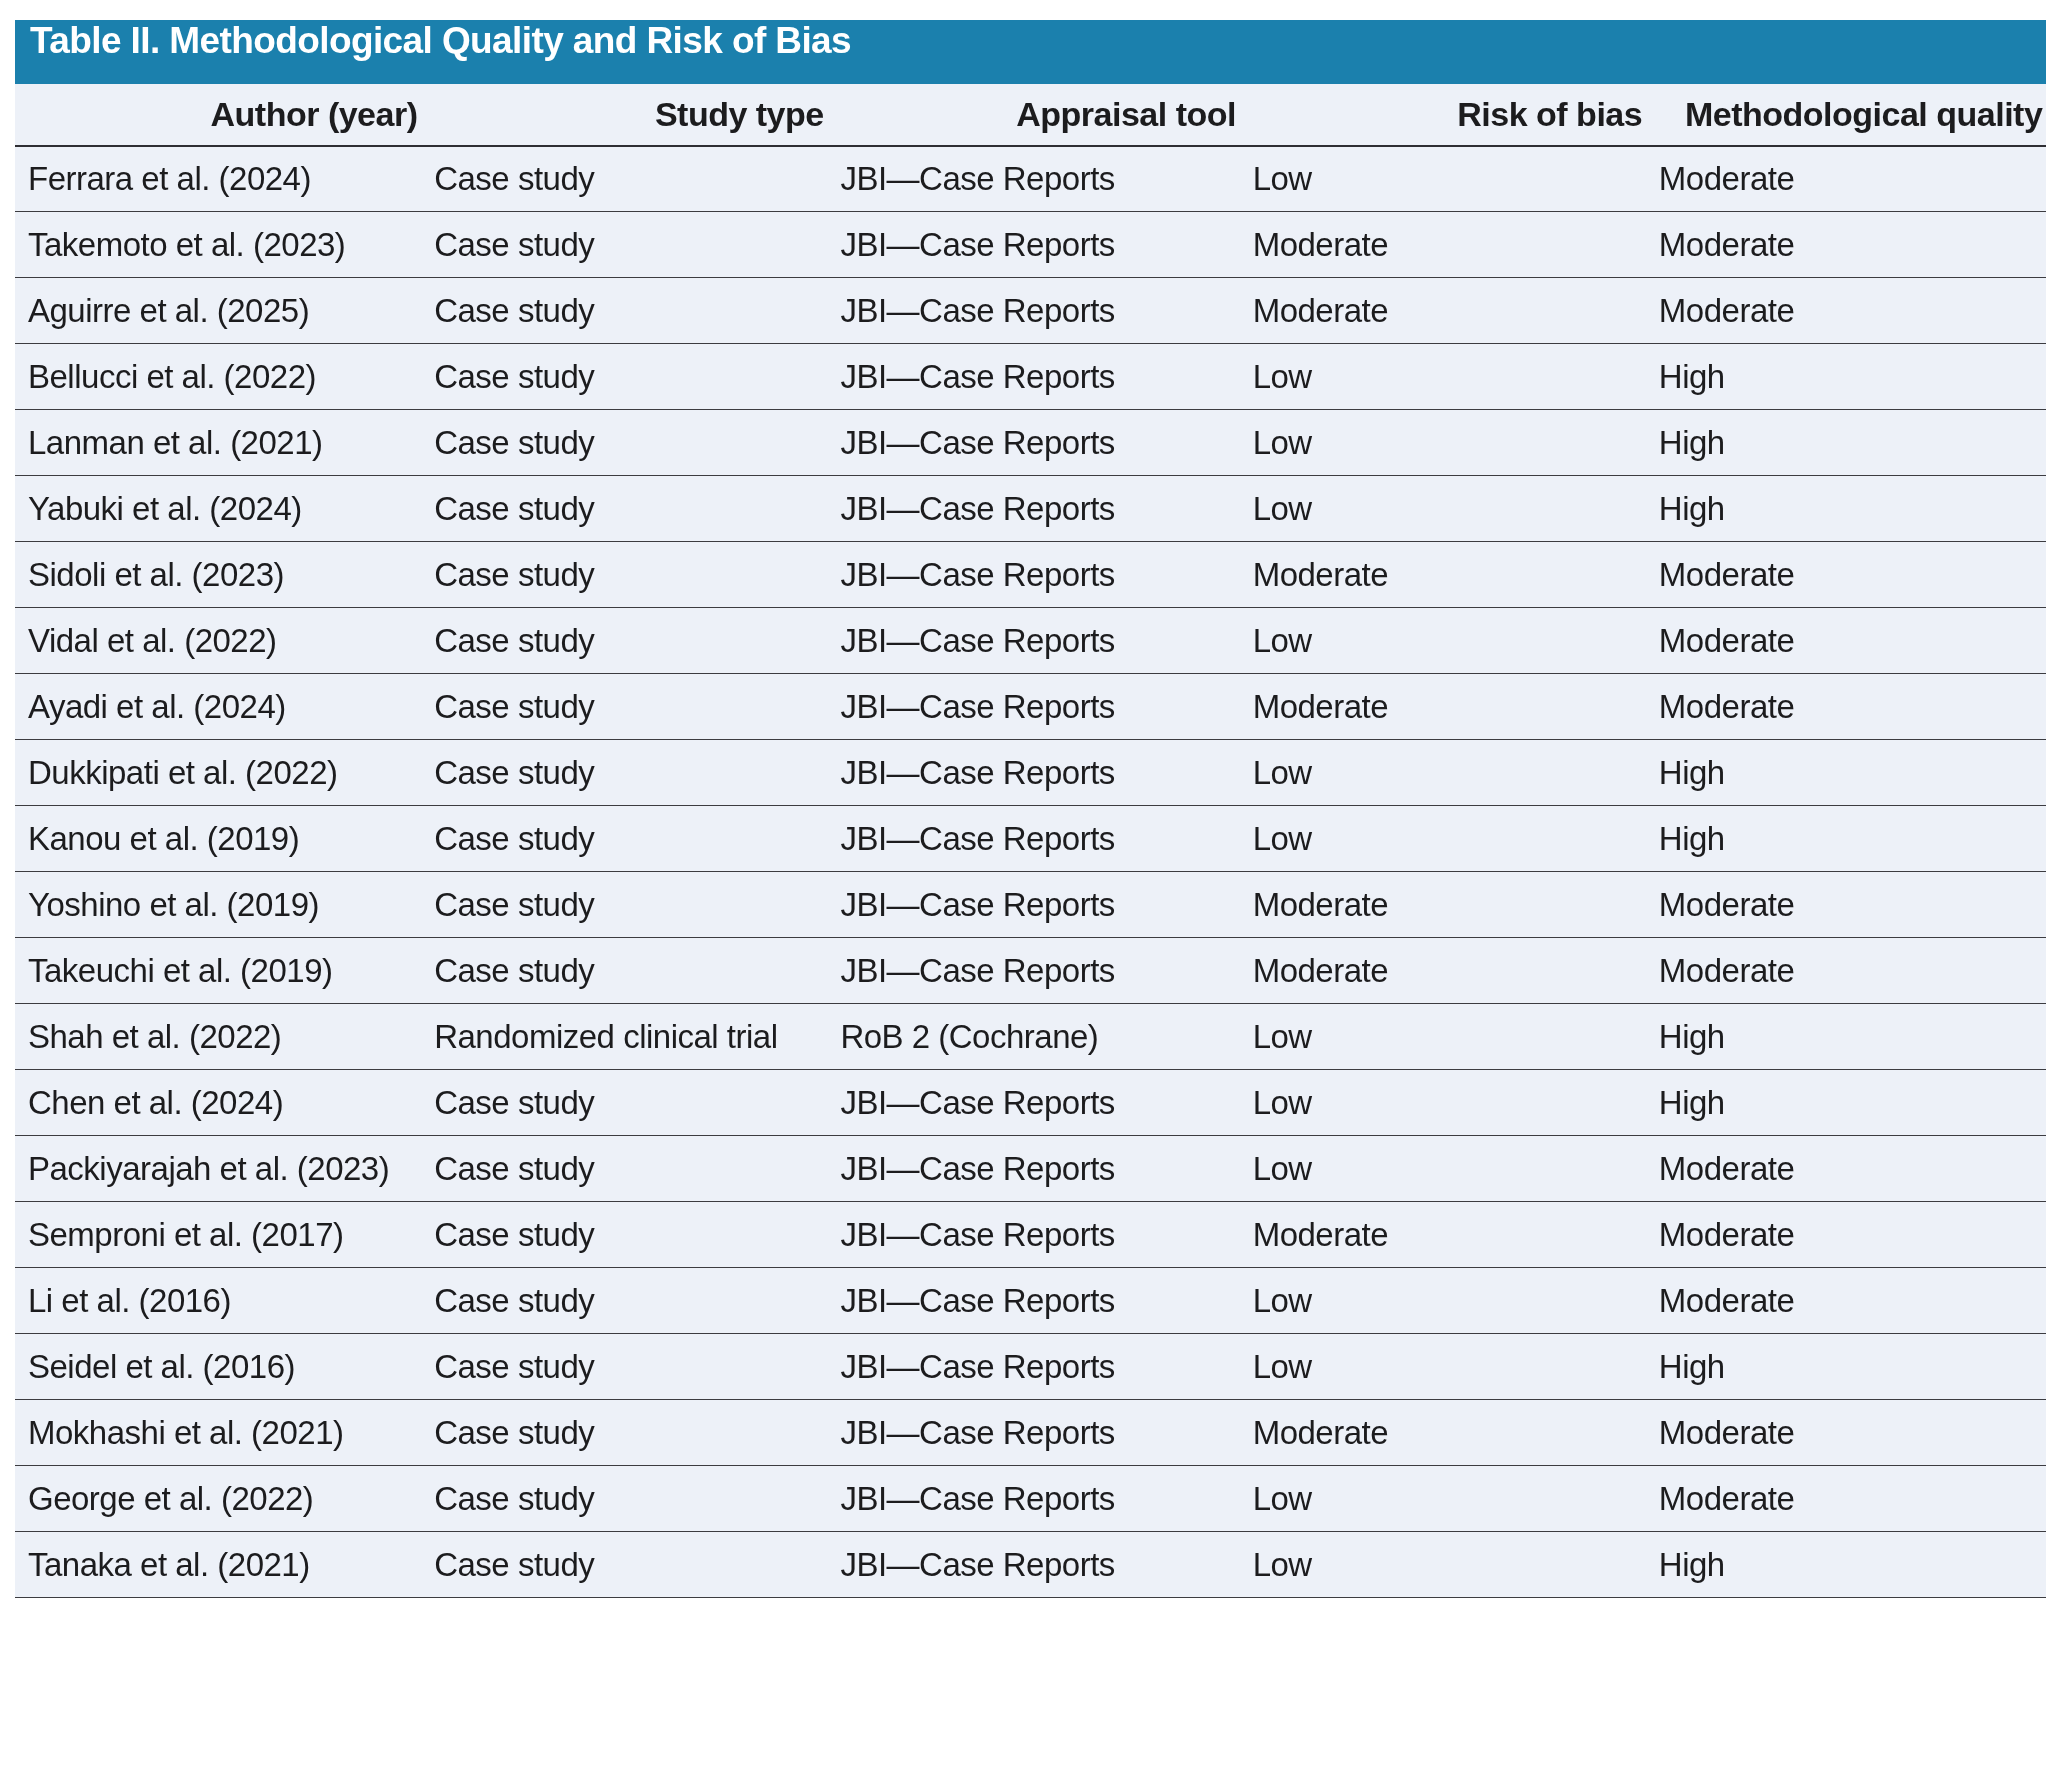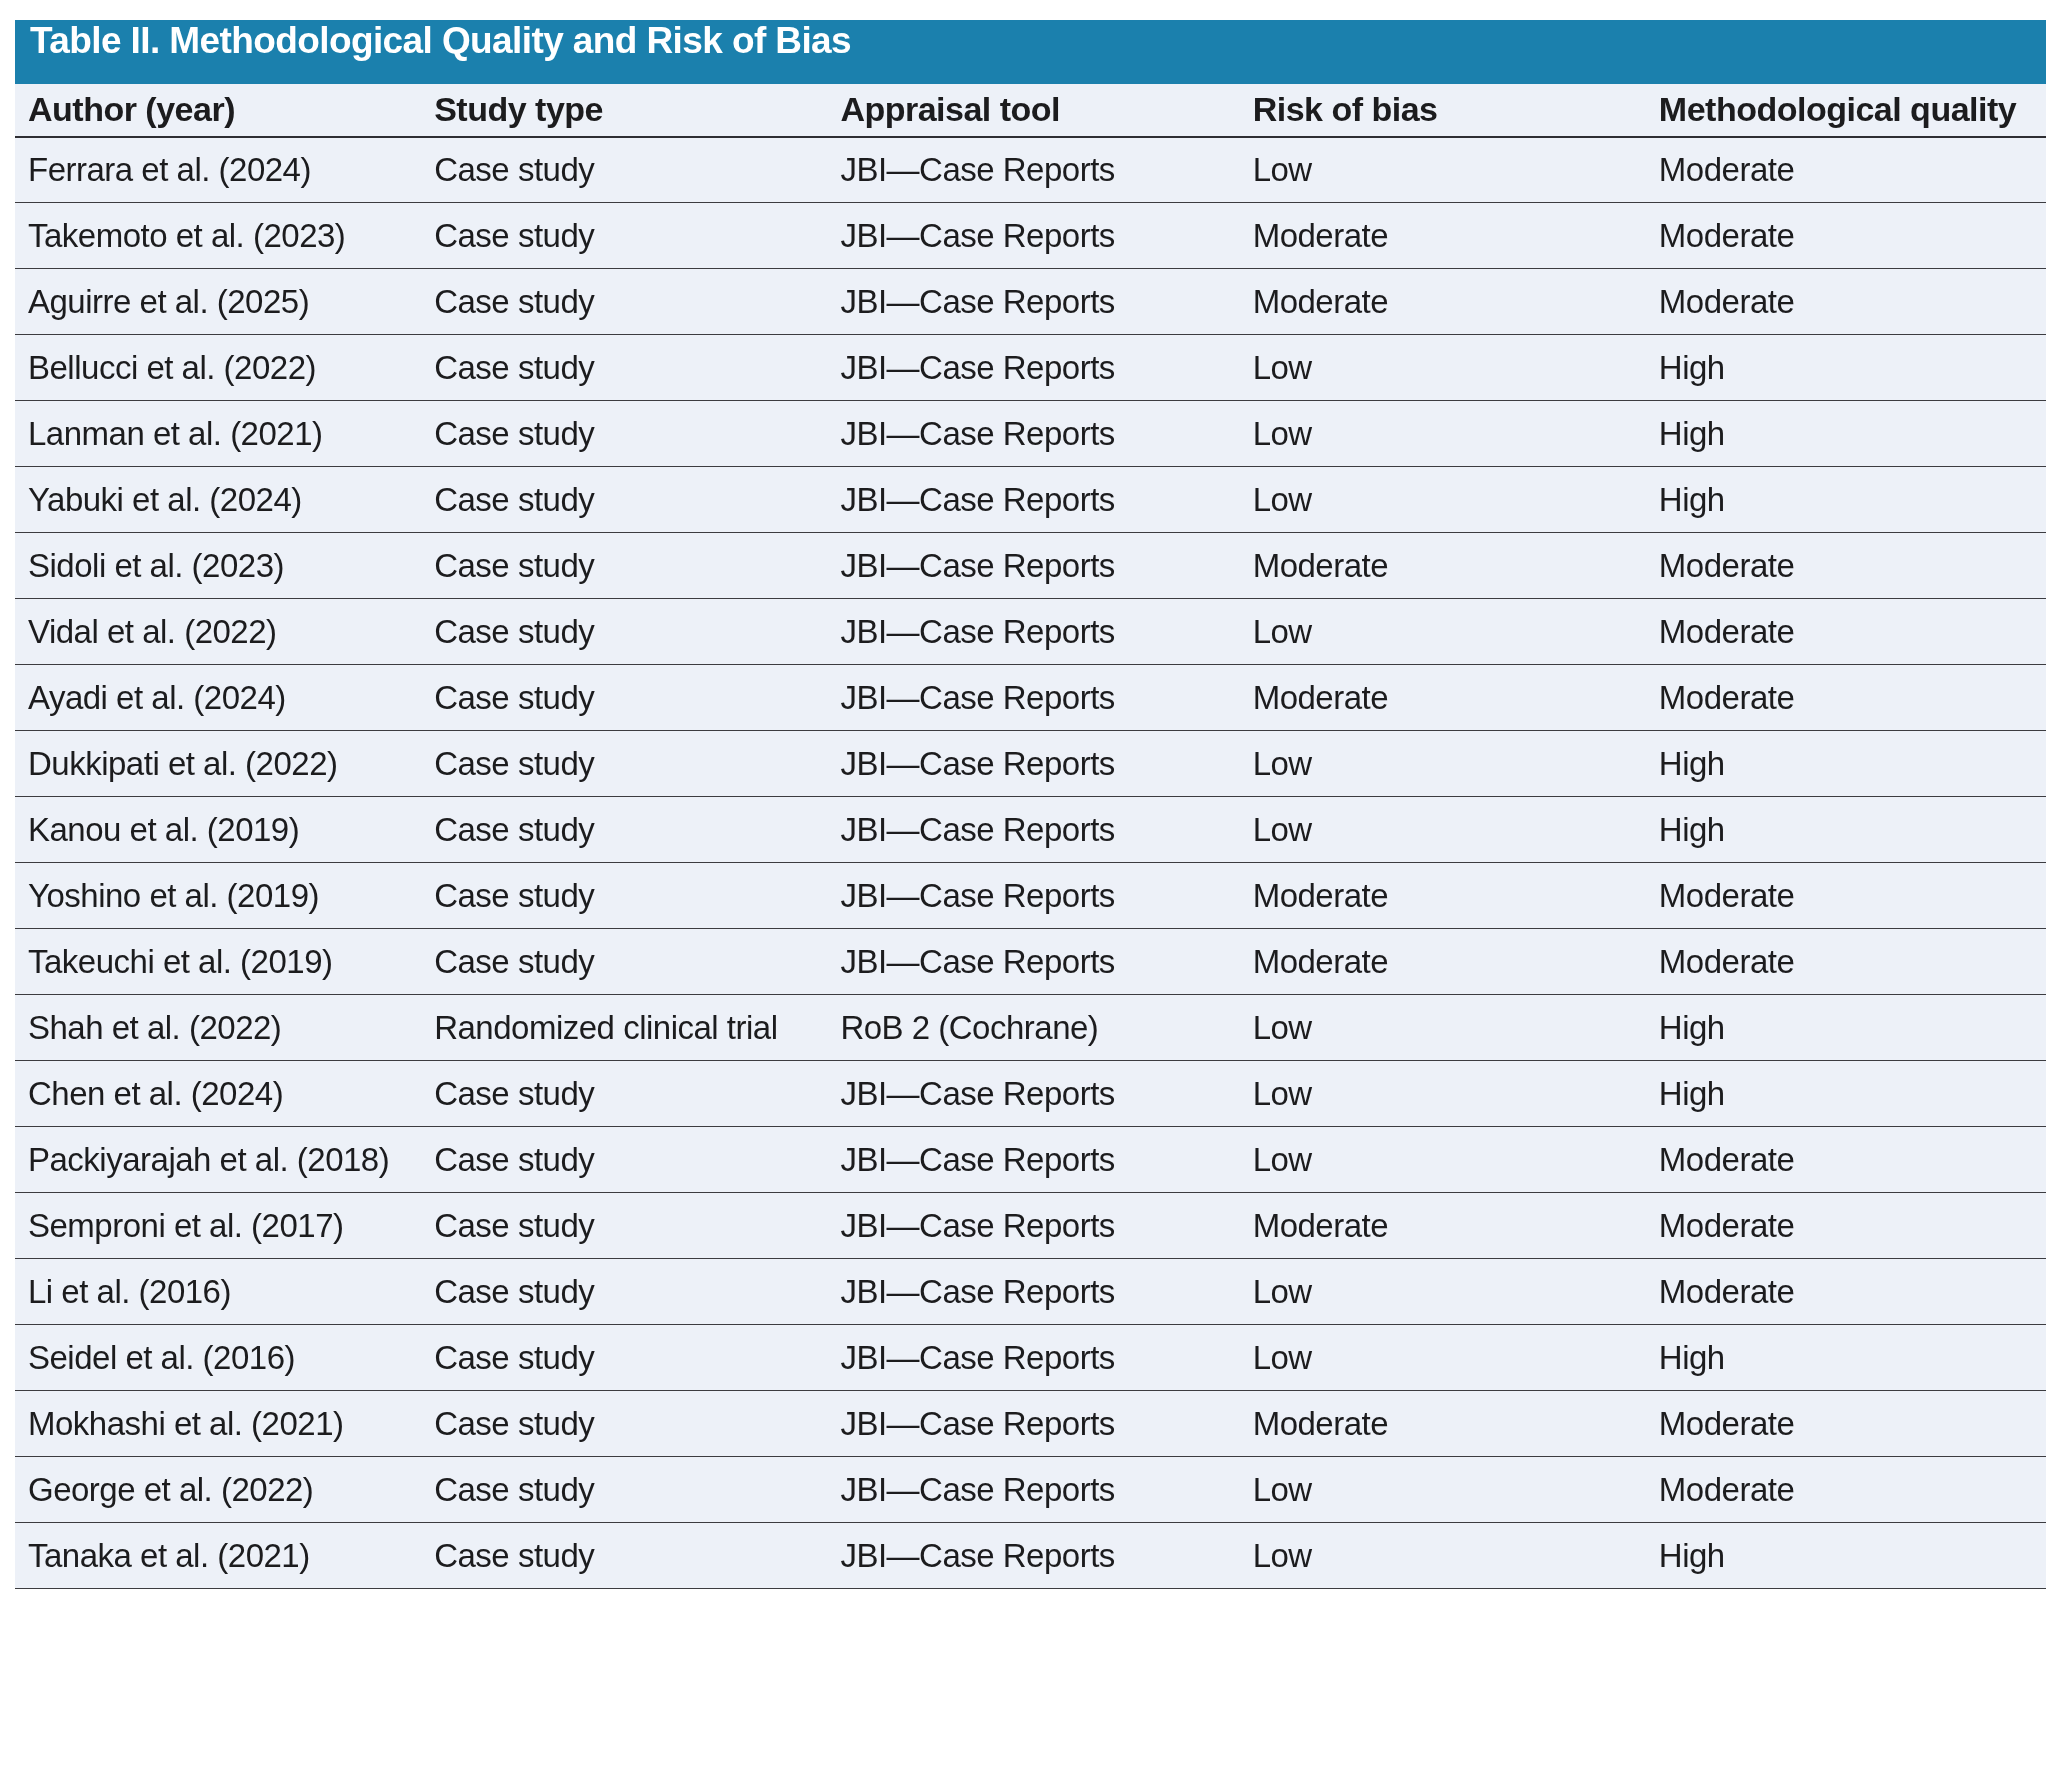--- a/index.html
+++ b/index.html
@@ -40,25 +40,25 @@
     border-collapse: collapse;
     table-layout: fixed;
     background: var(--row-bg);
   }
   col.c1 { width: 20.0%; }
   col.c2 { width: 20.0%; }
   col.c3 { width: 20.3%; }
   col.c4 { width: 20.0%; }
   col.c5 { width: 19.7%; }
   th {
-    text-align: left;
+    text-align: right;
     font-size: 34px;
     font-weight: 700;
     letter-spacing: -0.5px;
-    height: 53px;
+    height: 62px;
     padding: 0 3.7px 0 13px;
     border-bottom: 2.8px solid var(--line-heavy);
     white-space: nowrap;
     vertical-align: middle;
   }
   td {
     font-size: 33px;
     font-weight: 400;
     letter-spacing: -0.5px;
     height: 66px;
@@ -194,21 +194,21 @@
             <td>High</td>
           </tr>
           <tr>
             <td>Chen et al. (2024)</td>
             <td>Case study</td>
             <td>JBI—Case Reports</td>
             <td>Low</td>
             <td>High</td>
           </tr>
           <tr>
-            <td>Packiyarajah et al. (2018)</td>
+            <td>Packiyarajah et al. (2023)</td>
             <td>Case study</td>
             <td>JBI—Case Reports</td>
             <td>Low</td>
             <td>Moderate</td>
           </tr>
           <tr>
             <td>Semproni et al. (2017)</td>
             <td>Case study</td>
             <td>JBI—Case Reports</td>
             <td>Moderate</td>

